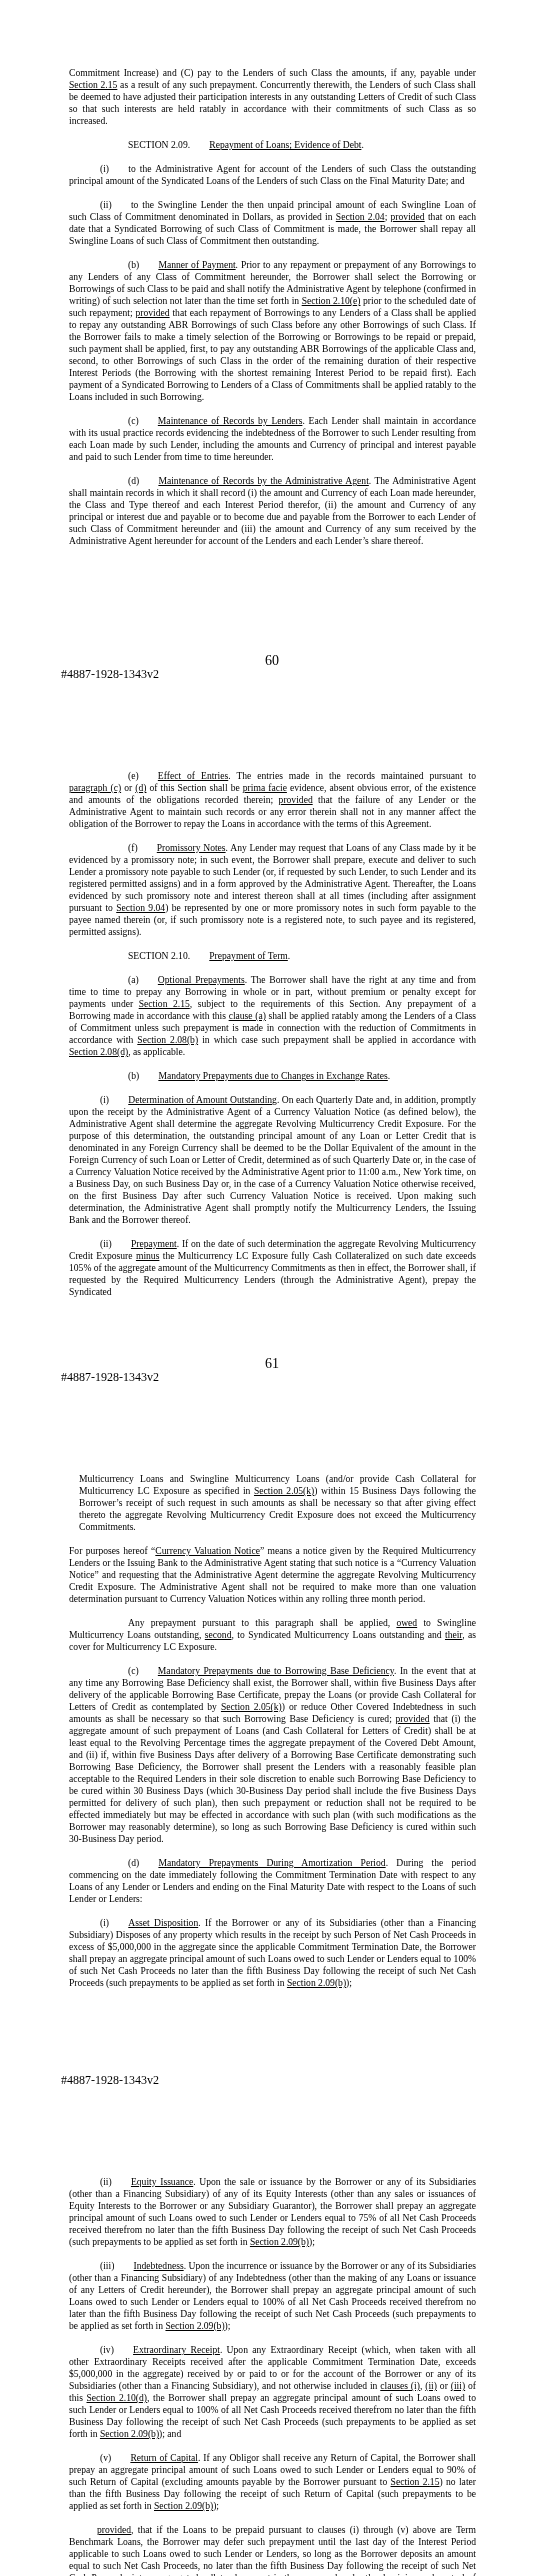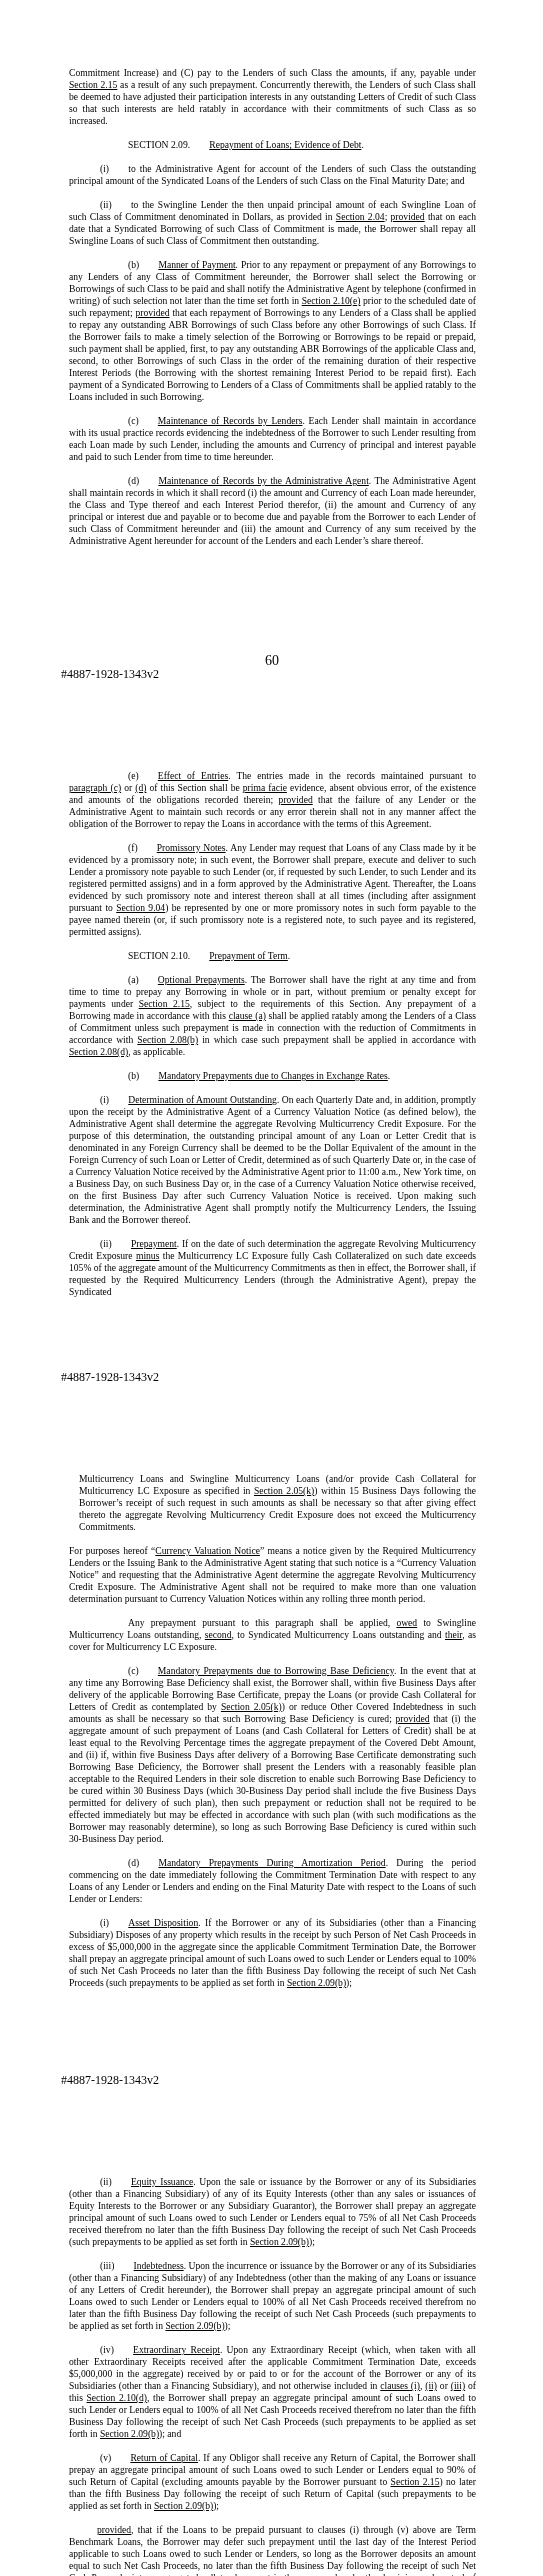--- a/index.html
+++ b/index.html
@@ -60,20 +60,21 @@
     <div class="page">
       <div class="content">
         <p class="blk b-body">(e)  <span class="u">Effect of Entries</span>.  The entries made in the records maintained pursuant to <span class="u">paragraph (c)</span> or <span class="u">(d)</span> of this Section shall be <span class="u">prima facie</span> evidence, absent obvious error, of the existence and amounts of the obligations recorded therein; <span class="u">provided</span> that the failure of any Lender or the Administrative Agent to maintain such records or any error therein shall not in any manner affect the obligation of the Borrower to repay the Loans in accordance with the terms of this Agreement.</p>
         <p class="blk b-body">(f)  <span class="u">Promissory Notes</span>.  Any Lender may request that Loans of any Class made by it be evidenced by a promissory note; in such event, the Borrower shall prepare, execute and deliver to such Lender a promissory note payable to such Lender (or, if requested by such Lender, to such Lender and its registered permitted assigns) and in a form approved by the Administrative Agent.  Thereafter, the Loans evidenced by such promissory note and interest thereon shall at all times (including after assignment pursuant to <span class="u">Section 9.04</span>) be represented by one or more promissory notes in such form payable to the payee named therein (or, if such promissory note is a registered note, to such payee and its registered, permitted assigns).</p>
         <p class="blk b-heading">SECTION 2.10.  <span class="u">Prepayment of Term</span>.</p>
         <p class="blk b-body">(a)  <span class="u">Optional Prepayments</span>.  The Borrower shall have the right at any time and from time to time to prepay any Borrowing in whole or in part, without premium or penalty except for payments under <span class="u">Section 2.15</span>, subject to the requirements of this Section.  Any prepayment of a Borrowing made in accordance with this <span class="u">clause (a)</span> shall be applied ratably among the Lenders of a Class of Commitment unless such prepayment is made in connection with the reduction of Commitments in accordance with <span class="u">Section 2.08(b)</span> in which case such prepayment shall be applied in accordance with <span class="u">Section 2.08(d)</span>, as applicable.</p>
         <p class="blk b-body">(b)  <span class="u">Mandatory Prepayments due to Changes in Exchange Rates</span>.</p>
         <p class="blk b-sub">(i)  <span class="u">Determination of Amount Outstanding</span>.  On each Quarterly Date and, in addition, promptly upon the receipt by the Administrative Agent of a Currency Valuation Notice (as defined below), the Administrative Agent shall determine the aggregate Revolving Multicurrency Credit Exposure.  For the purpose of this determination, the outstanding principal amount of any Loan or Letter Credit that is denominated in any Foreign Currency shall be deemed to be the Dollar Equivalent of the amount in the Foreign Currency of such Loan or Letter of Credit, determined as of such Quarterly Date or, in the case of a Currency Valuation Notice received by the Administrative Agent prior to 11:00 a.m., New York time, on a Business Day, on such Business Day or, in the case of a Currency Valuation Notice otherwise received, on the first Business Day after such Currency Valuation Notice is received.  Upon making such determination, the Administrative Agent shall promptly notify the Multicurrency Lenders, the Issuing Bank and the Borrower thereof.</p>
         <p class="blk b-sub">(ii)  <span class="u">Prepayment</span>.  If on the date of such determination the aggregate Revolving Multicurrency Credit Exposure <span class="u">minus</span> the Multicurrency LC Exposure fully Cash Collateralized on such date exceeds 105% of the aggregate amount of the Multicurrency Commitments as then in effect, the Borrower shall, if requested by the Required Multicurrency Lenders (through the Administrative Agent), prepay the Syndicated</p>
       </div>
+      <div class="pagenum">61</div>
       <div class="stamp">#4887-1928-1343v2</div>
     </div>
     <div class="page">
       <div class="content">
         <p class="blk b-subcont">Multicurrency Loans and Swingline Multicurrency Loans (and/or provide Cash Collateral for Multicurrency LC Exposure as specified in <span class="u">Section 2.05(k)</span>) within 15 Business Days following the Borrower’s receipt of such request in such amounts as shall be necessary so that after giving effect thereto the aggregate Revolving Multicurrency Credit Exposure does not exceed the Multicurrency Commitments.</p>
         <p class="blk b-flush">For purposes hereof “<span class="u">Currency Valuation Notice</span>” means a notice given by the Required Multicurrency Lenders or the Issuing Bank to the Administrative Agent stating that such notice is a “Currency Valuation Notice” and requesting that the Administrative Agent determine the aggregate Revolving Multicurrency Credit Exposure.  The Administrative Agent shall not be required to make more than one valuation determination pursuant to Currency Valuation Notices within any rolling three month period.</p>
         <p class="blk b-body">Any prepayment pursuant to this paragraph shall be applied, <span class="u">owed</span> to Swingline Multicurrency Loans outstanding, <span class="u">second</span>, to Syndicated Multicurrency Loans outstanding and <span class="u">their</span>, as cover for Multicurrency LC Exposure.</p>
         <p class="blk b-body">(c)  <span class="u">Mandatory Prepayments due to Borrowing Base Deficiency</span>.  In the event that at any time any Borrowing Base Deficiency shall exist, the Borrower shall, within five Business Days after delivery of the applicable Borrowing Base Certificate, prepay the Loans (or provide Cash Collateral for Letters of Credit as contemplated by <span class="u">Section 2.05(k)</span>) or reduce Other Covered Indebtedness in such amounts as shall be necessary so that such Borrowing Base Deficiency is cured; <span class="u">provided</span> that (i) the aggregate amount of such prepayment of Loans (and Cash Collateral for Letters of Credit) shall be at least equal to the Revolving Percentage times the aggregate prepayment of the Covered Debt Amount, and (ii) if, within five Business Days after delivery of a Borrowing Base Certificate demonstrating such Borrowing Base Deficiency, the Borrower shall present the Lenders with a reasonably feasible plan acceptable to the Required Lenders in their sole discretion to enable such Borrowing Base Deficiency to be cured within 30 Business Days (which 30-Business Day period shall include the five Business Days permitted for delivery of such plan), then such prepayment or reduction shall not be required to be effected immediately but may be effected in accordance with such plan (with such modifications as the Borrower may reasonably determine), so long as such Borrowing Base Deficiency is cured within such 30-Business Day period.</p>
         <p class="blk b-body">(d)  <span class="u">Mandatory Prepayments During Amortization Period</span>.  During the period commencing on the date immediately following the Commitment Termination Date with respect to any Loans of any Lender or Lenders and ending on the Final Maturity Date with respect to the Loans of such Lender or Lenders:</p>
         <p class="blk b-sub">(i)  <span class="u">Asset Disposition</span>.  If the Borrower or any of its Subsidiaries (other than a Financing Subsidiary) Disposes of any property which results in the receipt by such Person of Net Cash Proceeds in excess of $5,000,000 in the aggregate since the applicable Commitment Termination Date, the Borrower shall prepay an aggregate principal amount of such Loans owed to such Lender or Lenders equal to 100% of such Net Cash Proceeds no later than the fifth Business Day following the receipt of such Net Cash Proceeds (such prepayments to be applied as set forth in <span class="u">Section 2.09(b)</span>);</p>

